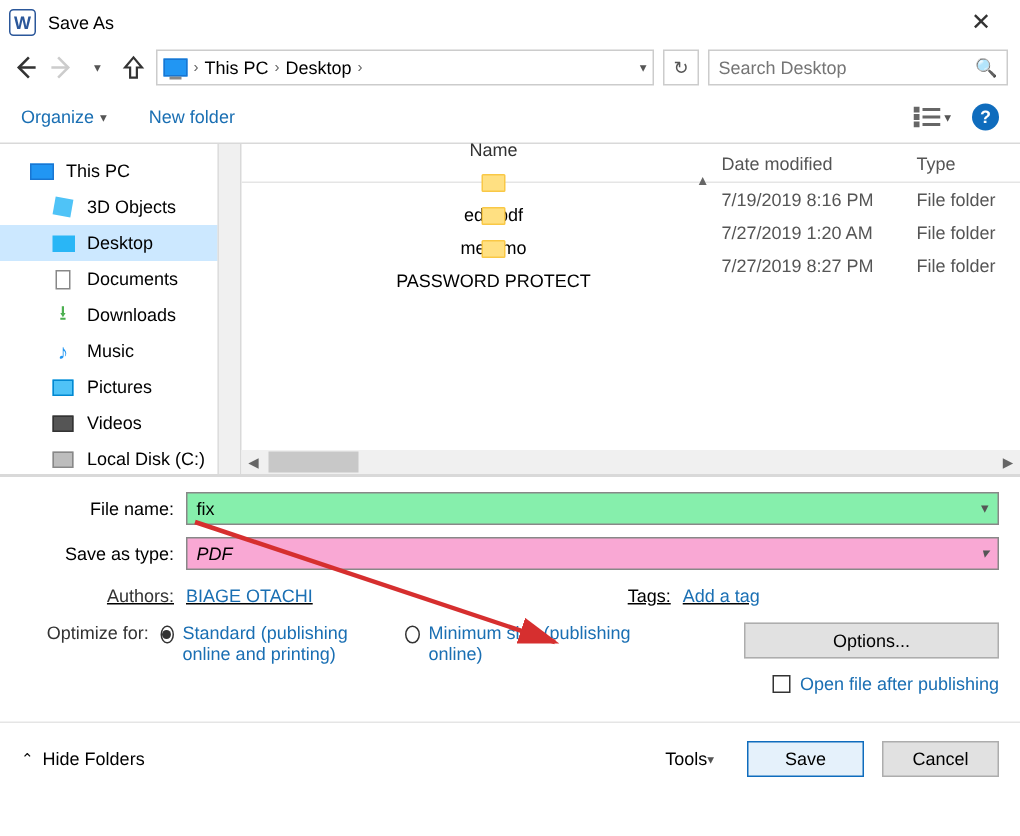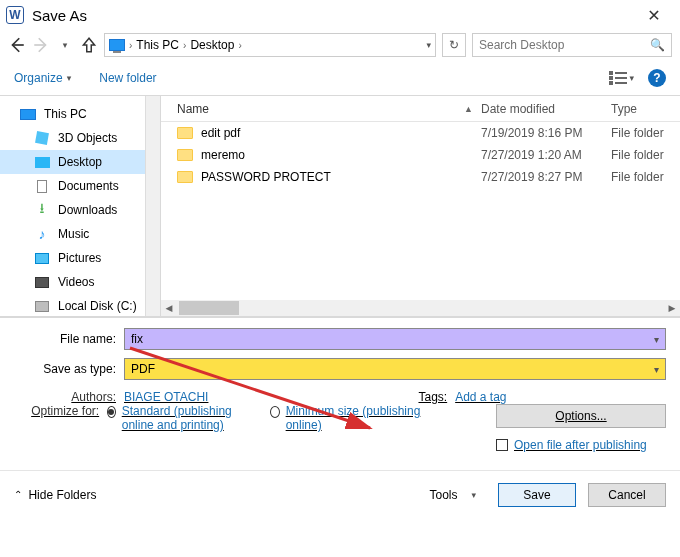--- a/index.html
+++ b/index.html
@@ -1,20 +1,20 @@
 <!DOCTYPE html>
 <html><head>
 <meta charset="utf-8">
 <style>
 * { box-sizing: border-box; margin: 0; padding: 0; font-family: "Segoe UI", Tahoma, sans-serif; font-size: 12px; }
 body { background: #fff; width: 680px; height: 557px; overflow: hidden; color: #000; }
 .titlebar { display: flex; align-items: center; height: 30px; padding: 0 6px; }
 .titlebar .appicon { width: 18px; height: 18px; border: 1.5px solid #2b579a; border-radius: 3px; display: flex; align-items: center; justify-content: center; margin-right: 8px; }
 .titlebar .appicon span { color: #2b579a; font-weight: bold; font-size: 12px; }
-.titlebar .title { flex: 1; font-size: 15px; }
+.titlebar .title { flex: 1; font-size: 12px; }
 .titlebar .close { font-size: 16px; width: 40px; text-align: center; color: #333; }
 .navbar { display: flex; align-items: center; height: 30px; padding: 2px 8px; gap: 6px; }
 .nav-btn { width: 18px; height: 18px; display: flex; align-items: center; justify-content: center; color: #555; }
 .nav-btn.disabled { color: #bbb; }
 .breadcrumb { flex: 1; border: 1px solid #ccc; height: 24px; display: flex; align-items: center; padding: 0 4px; gap: 4px; background: #fff; }
 .pc-icon { width: 16px; height: 12px; background: #2196f3; border: 1px solid #1976d2; position: relative; }
 .pc-icon::after { content: ""; position: absolute; bottom: -3px; left: 3px; width: 8px; height: 2px; background: #888; }
 .sep { color: #666; font-size: 10px; }
 .bc-drop { margin-left: auto; display: flex; gap: 6px; color: #555; }
 .refresh { width: 24px; height: 24px; border: 1px solid #ccc; display: flex; align-items: center; justify-content: center; color: #555; }
@@ -38,57 +38,57 @@
 .icon-cube { width: 12px; height: 12px; background: #4fc3f7; transform: rotate(10deg); }
 .icon-desktop { width: 15px; height: 11px; background: #29b6f6; }
 .icon-doc { width: 10px; height: 13px; background: linear-gradient(#fff,#fff); border: 1px solid #888; position: relative; }
 .icon-download { color: #4caf50; font-size: 14px; }
 .icon-music { color: #2196f3; font-size: 14px; }
 .icon-pic { width: 14px; height: 11px; background: #4fc3f7; border: 1px solid #0288d1; }
 .icon-video { width: 14px; height: 11px; background: #555; border: 1px solid #333; }
 .icon-disk { width: 14px; height: 11px; background: #bdbdbd; border: 1px solid #888; }
 .filelist { flex: 1; position: relative; }
 .cols { display: flex; border-bottom: 1px solid #e5e5e5; height: 26px; align-items: center; color: #333; }
-.col-name { width: 320px; padding-left: 16px; display: flex; align-items: center; gap: 8px; }
+.col-name { width: 320px; padding-left: 16px; display: flex; align-items: center; gap: 8px; flex-direction: column; }
 .col-date { width: 130px; }
 .col-type { flex: 1; }
 .sort-ind { font-size: 9px; color: #666; margin-left: auto; margin-right: 8px; }
 .row { display: flex; height: 22px; align-items: center; }
 .row .col-name { display: flex; align-items: center; gap: 8px; }
 .folder-icon { width: 16px; height: 12px; background: #ffe082; border: 1px solid #f9c846; border-radius: 1px; }
 .col-date, .col-type { color: #555; }
 .hscroll { position: absolute; bottom: 0; left: 0; right: 0; height: 16px; background: #f0f0f0; display: flex; align-items: center; }
 .hscroll .arrow { width: 16px; height: 16px; display: flex; align-items: center; justify-content: center; color: #666; font-size: 9px; }
 .hscroll .thumb { width: 60px; height: 14px; background: #c8c8c8; margin-left: 2px; }
 .vsplit { height: 2px; background: #d9d9d9; }
 .form-area { padding: 8px 14px 0 14px; background: #fff; }
 .form-row { display: flex; align-items: center; height: 26px; margin-bottom: 4px; }
 .form-label { width: 110px; text-align: right; padding-right: 8px; }
-.form-input { flex: 1; border: 1px solid #888; height: 22px; padding: 0 6px; display: flex; align-items: center; background: #c4b5fd; }
-.form-input.gray { background: #fde047; }
+.form-input { flex: 1; border: 1px solid #888; height: 22px; padding: 0 6px; display: flex; align-items: center; background: #86efac; }
+.form-input.gray { background: #f9a8d4; font-style: italic; }
 .form-input .dd { margin-left: auto; color: #555; font-size: 10px; }
 .meta-row { display: flex; align-items: center; margin-top: 8px; text-decoration: underline; }
 .meta-label { width: 110px; text-align: right; padding-right: 8px; color: #333; }
 .meta-value { color: #1a6fb3; }
 .tags { margin-left: 210px; display: flex; gap: 8px; }
-.optimize-row { display: flex; align-items: flex-start; margin-top: 0; text-decoration: underline; }
+.optimize-row { display: flex; align-items: flex-start; margin-top: 11px; }
 .opt-group { display: flex; flex-direction: row; gap: 6px; }
 .radio-row { display: flex; align-items: flex-start; gap: 6px; }
 .radio { width: 12px; height: 12px; border: 1px solid #333; border-radius: 50%; margin-top: 2px; display: flex; align-items: center; justify-content: center; }
 .radio.checked::after { content: ""; width: 6px; height: 6px; background: #333; border-radius: 50%; }
 .radio-label { color: #1a6fb3; line-height: 14px; max-width: 170px; }
-.right-col { margin-left: 70px; display: flex; flex-direction: column; gap: 10px; align-items: flex-start; }
+.right-col { margin-left: 70px; display: flex; flex-direction: column; gap: 10px; align-items: flex-end; }
 .options-btn { border: 1px solid #adadad; background: #e1e1e1; width: 170px; height: 24px; display: flex; align-items: center; justify-content: center; cursor: default; }
 .checkbox-row { display: flex; align-items: center; gap: 6px; }
 .checkbox { width: 12px; height: 12px; border: 1px solid #333; background: #fff; }
 .check-label { color: #1a6fb3; }
 .footer { display: flex; align-items: center; height: 48px; padding: 0 14px; gap: 12px; border-top: 1px solid #e5e5e5; margin-top: 18px; }
 .hide-folders { display: flex; align-items: center; gap: 6px; }
 .footer-spacer { flex: 1; }
-.tools { display: flex; align-items: center; gap: 14px; margin-right: 10px; }
+.tools { display: flex; align-items: center; gap: 0; margin-right: 10px; }
 .btn { border: 1px solid #adadad; background: #e1e1e1; width: 78px; height: 24px; display: flex; align-items: center; justify-content: center; cursor: default; }
 .btn.primary { border: 1px solid #0f6cbd; background: #e5f1fb; }
 .tri-down { font-size: 9px; color: #555; }
 .arrow-anno { position: absolute; pointer-events: none; }
 </style>
 </head>
 <body>
 
 <div class="titlebar">
   <div class="appicon">

